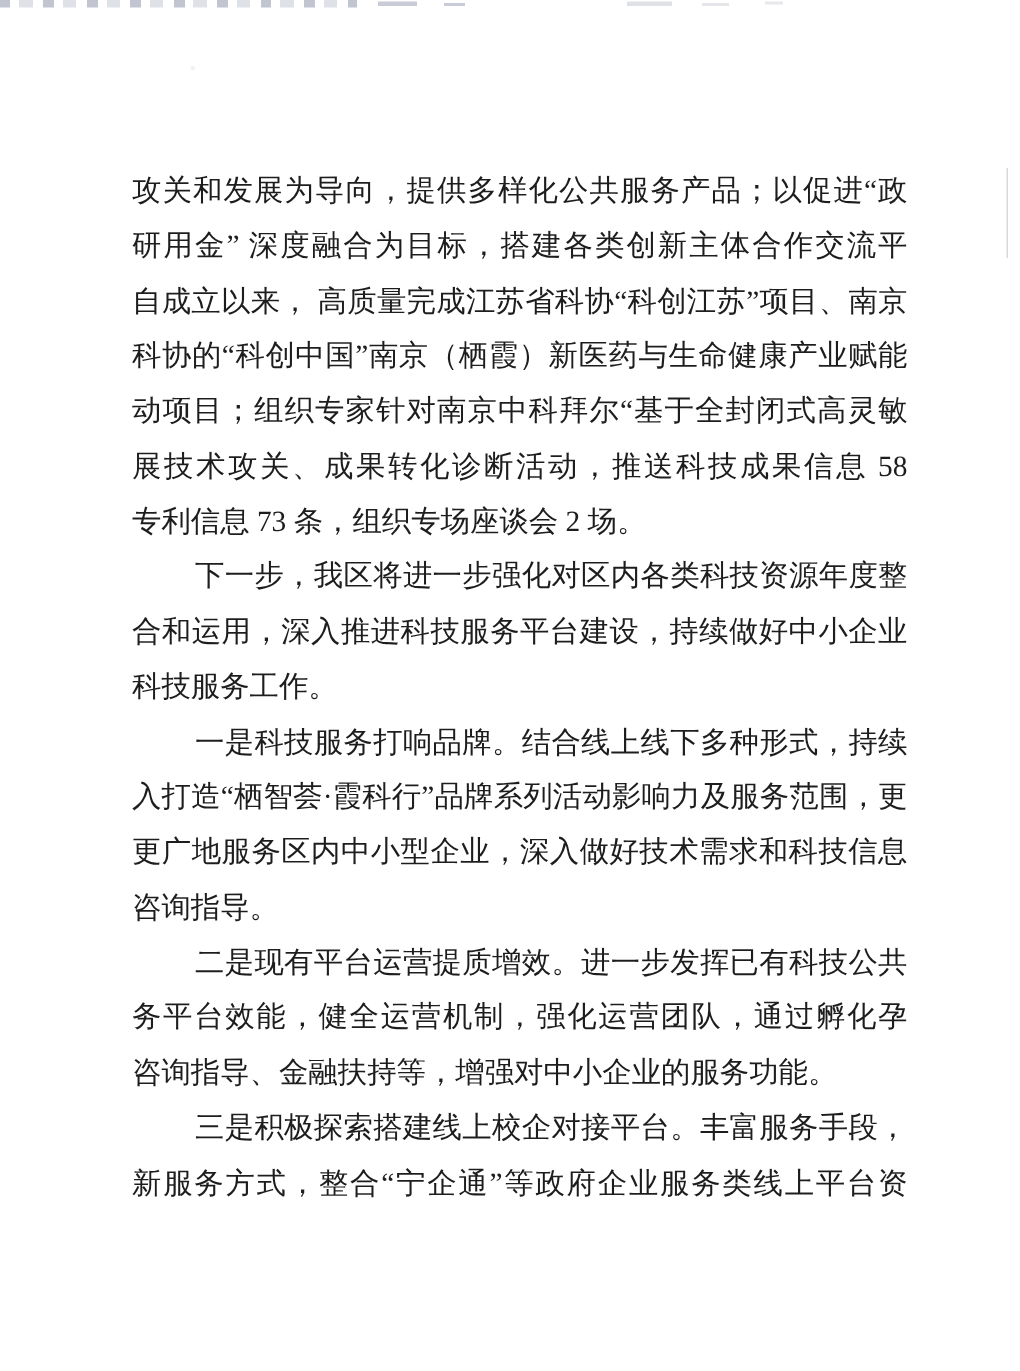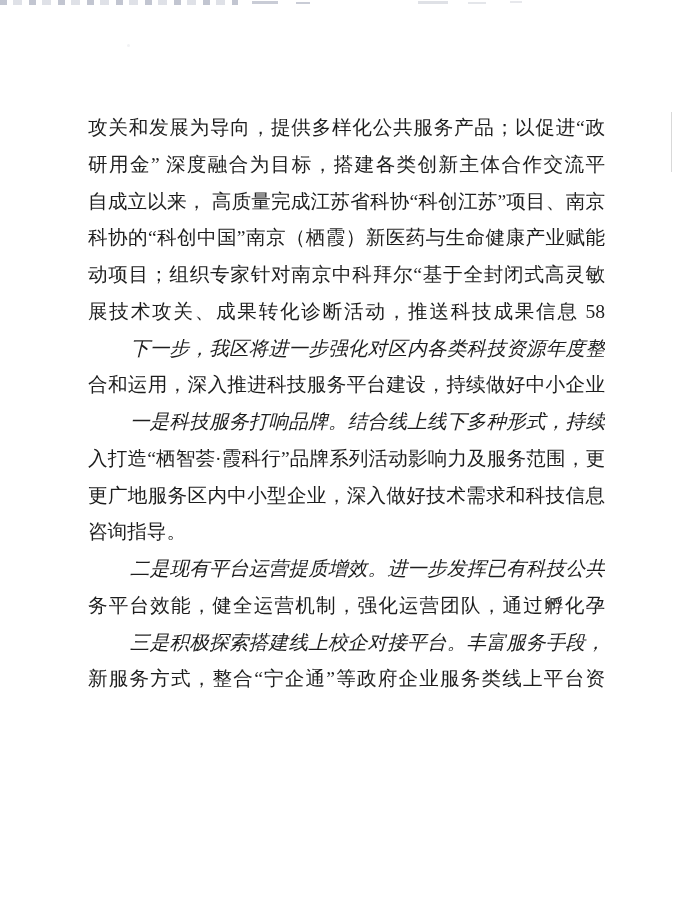--- a/index.html
+++ b/index.html
@@ -64,21 +64,20 @@
     text-align: justify;
     text-align-last: justify;
     height: 36.75px;
     overflow: hidden;
   }
   .line.no-fill {
     text-align-last: left;
   }
   .line.indent {
     text-indent: 42px;
-    font-style: italic;
   }
 </style>
 </head>
 <body>
 
 <div class="page">
   <div class="scan-noise-strip"></div>
   <div class="scan-speck speck-a"></div>
   <div class="scan-speck speck-b"></div>
   <div class="scan-speck speck-c"></div>
@@ -88,33 +87,36 @@
   <div class="scan-edge-line"></div>
 
   <main class="text-block" id="text-block">
       <div>
         <div class="line">攻关和发展为导向，提供多样化公共服务产品；以促进“政产学</div>
         <div class="line">研用金” 深度融合为目标，搭建各类创新主体合作交流平台。</div>
         <div class="line">自成立以来， 高质量完成江苏省科协“科创江苏”项目、南京市</div>
         <div class="line">科协的“科创中国”南京（栖霞）新医药与生命健康产业赋能行</div>
         <div class="line">动项目；组织专家针对南京中科拜尔“基于全封闭式高灵敏性的</div>
         <div class="line">展技术攻关、成果转化诊断活动，推送科技成果信息 58 篇、</div>
+        <div class="line no-fill">专利信息 73 条，组织专场座谈会 2 场。</div>
       </div>
       <div>
         <div class="line indent">下一步，我区将进一步强化对区内各类科技资源年度整</div>
         <div class="line">合和运用，深入推进科技服务平台建设，持续做好中小企业</div>
+        <div class="line no-fill">科技服务工作。</div>
       </div>
       <div>
         <div class="line indent">一是科技服务打响品牌。结合线上线下多种形式，持续深</div>
         <div class="line">入打造“栖智荟·霞科行”品牌系列活动影响力及服务范围，更多</div>
         <div class="line">更广地服务区内中小型企业，深入做好技术需求和科技信息对</div>
         <div class="line no-fill">咨询指导。</div>
       </div>
       <div>
         <div class="line indent">二是现有平台运营提质增效。进一步发挥已有科技公共服</div>
         <div class="line">务平台效能，健全运营机制，强化运营团队，通过孵化孕育、</div>
+        <div class="line no-fill">咨询指导、金融扶持等，增强对中小企业的服务功能。</div>
       </div>
       <div>
         <div class="line indent">三是积极探索搭建线上校企对接平台。丰富服务手段，创</div>
         <div class="line">新服务方式，整合“宁企通”等政府企业服务类线上平台资源，</div>
       </div>
     </main>
 </div>
 
 </body></html>

